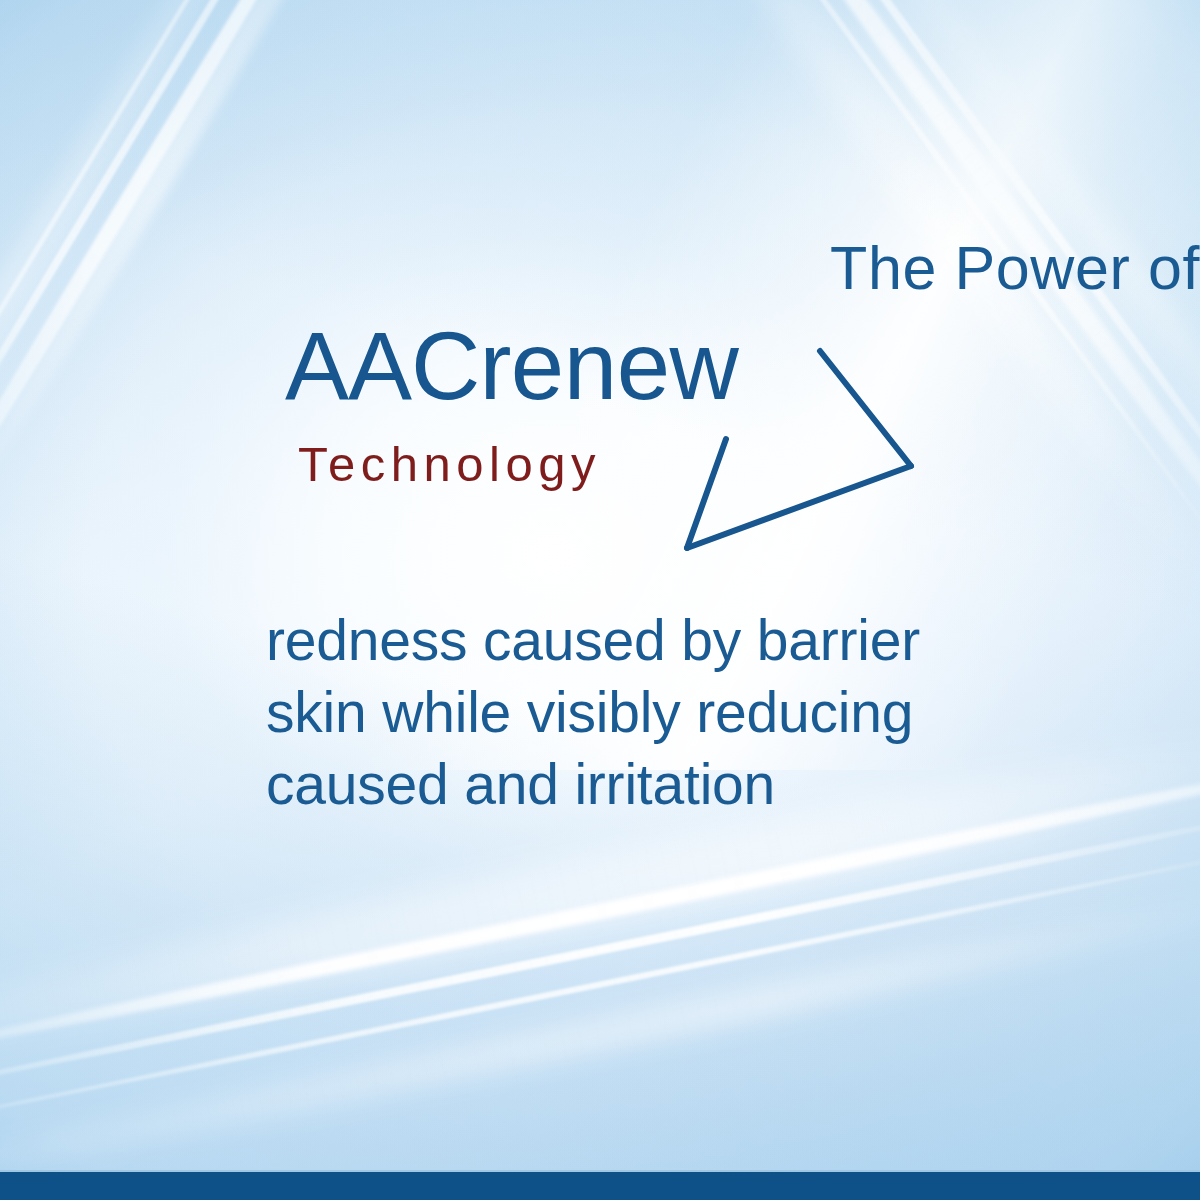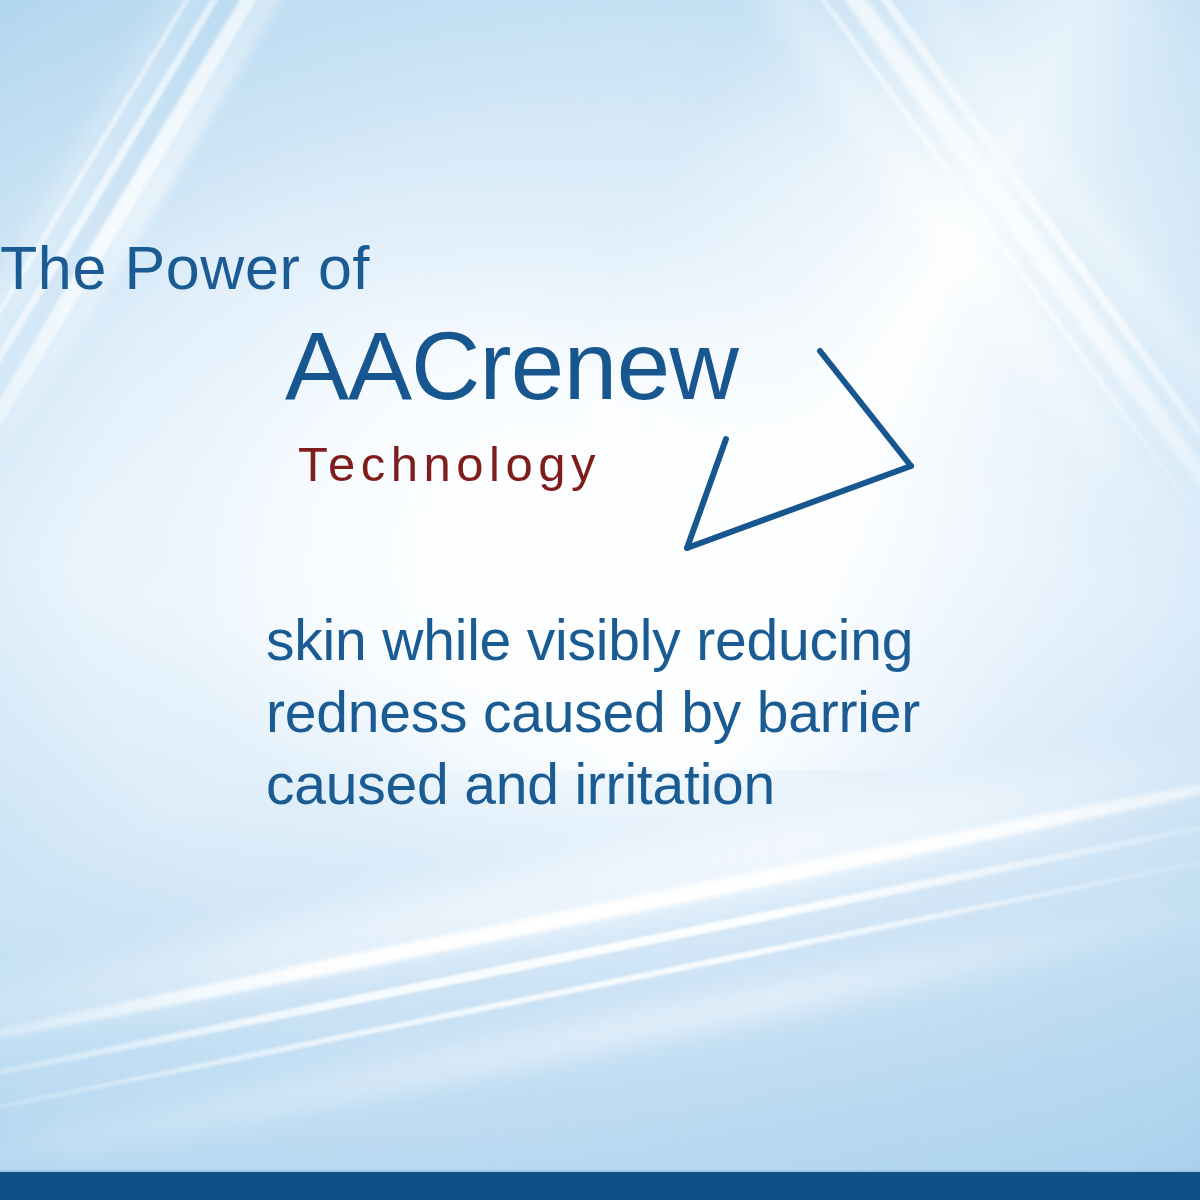--- a/index.html
+++ b/index.html
@@ -142,21 +142,21 @@
   .content {
     position: absolute;
     inset: 0;
   }
 
   .eyebrow {
     position: absolute;
     left: 0;
     right: 0;
     top: 238px;
-    text-align: left;
+    text-align: right;
     font-size: 61px;
     font-weight: 300;
     letter-spacing: 0.6px;
     color: #1a5b93;
     line-height: 1;
     white-space: nowrap;
   }
 
   .wordmark {
     position: absolute;
@@ -272,21 +272,21 @@
 
         <path d="M 820 351 L 911 466"></path>
 
         <path d="M 911 466 L 687 548"></path>
 
         <path d="M 687 548 L 726 439"></path>
       </g>
     </svg>
 
     <div class="body-block">
+      <div class="body-line rest">redness caused by barrier</div>
       <div class="body-line rest">skin while visibly reducing</div>
-      <div class="body-line rest">redness caused by barrier</div>
       <div class="body-line rest">caused and irritation</div>
     </div>
 
   </div>
 
   <div class="bottom-bar"></div>
 </div>
 
 </body></html>

